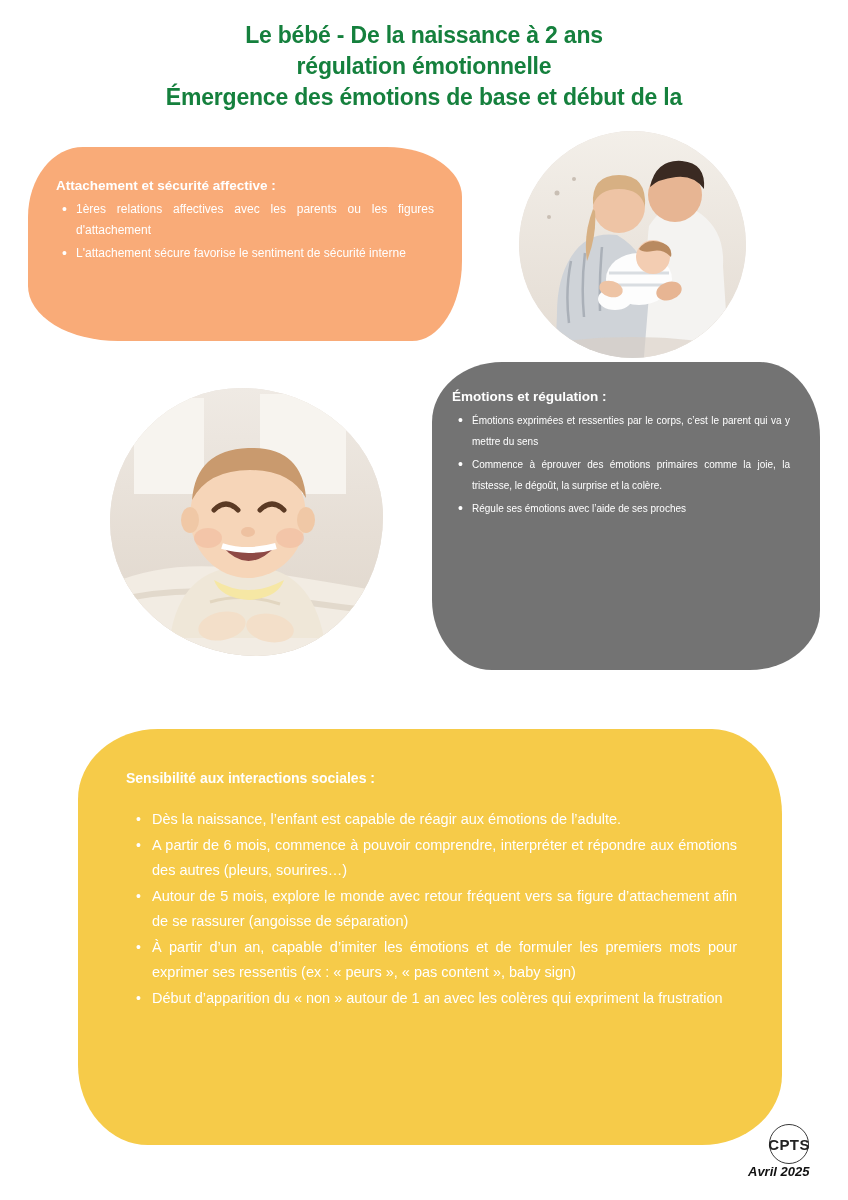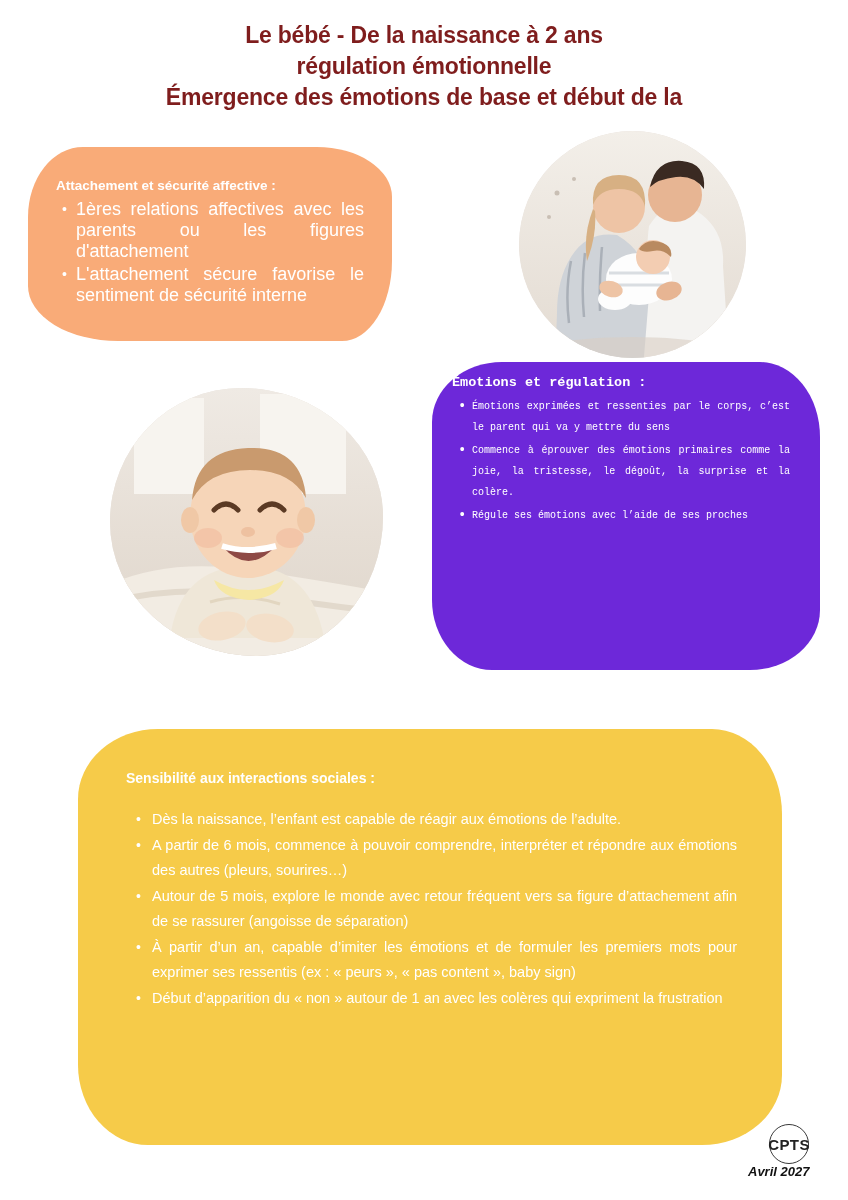--- a/index.html
+++ b/index.html
@@ -18,21 +18,21 @@
 
   
   .title-block {
     position: absolute;
     top: 20px;
     left: 60px;
     width: 728px;
     text-align: center;
   }
   .title-line {
-    color: #7f1d1d;
+    color: #15803d;
     font-weight: bold;
     font-size: 23px;
     line-height: 31px;
     letter-spacing: -0.2px;
   }
 
   
   .blob {
     position: absolute;
     color: #ffffff;
@@ -59,38 +59,37 @@
     position: absolute;
     left: -14px;
     top: 0;
     font-size: 14px;
   }
 
   
   #blob-attachment {
     top: 147px;
     left: 28px;
-    width: 364px;
+    width: 434px;
     height: 194px;
     background: #f9ab78;
     border-radius: 55px 75px 50px 90px / 70px 50px 80px 55px;
     padding: 30px 28px 4px 28px;
   }
-  #blob-attachment ul.blob-list li { font-size: 18px; }
+  #blob-attachment ul.blob-list li { font-size: 12px; }
 
   
   #blob-emotions {
     top: 362px;
     left: 432px;
     width: 388px;
     height: 308px;
-    background: #6d28d9;
+    background: #737373;
     border-radius: 70px 60px 70px 60px / 60px 75px 60px 70px;
-    padding: 12px 30px 20px 20px;
-    font-family: Liberation Mono, monospace;
+    padding: 26px 30px 20px 20px;
   }
   #blob-emotions ul.blob-list li { font-size: 10px; }
   #blob-emotions .blob-heading { margin-left: 0; }
 
   
   #blob-social {
     top: 729px;
     left: 78px;
     width: 704px;
     height: 416px;
@@ -283,13 +282,13 @@
     <li>A partir de 6 mois, commence à pouvoir comprendre, interpréter et répondre aux émotions des autres (pleurs, sourires…)</li>
     <li>Autour de 5 mois, explore le monde avec retour fréquent vers sa figure d’attachement afin de se rassurer (angoisse de séparation)</li>
     <li>À partir d’un an, capable d’imiter les émotions et de formuler les premiers mots pour exprimer ses ressentis (ex : « peurs », « pas content », baby sign)</li>
     <li>Début d’apparition du « non » autour de 1 an avec les colères qui expriment la frustration</li>
   </ul>
 </section>
 
 <div id="logo-cpts">
   <span>CPTS</span>
 </div>
-<div id="footer-date">Avril 2027</div>
+<div id="footer-date">Avril 2025</div>
 
 </body></html>

